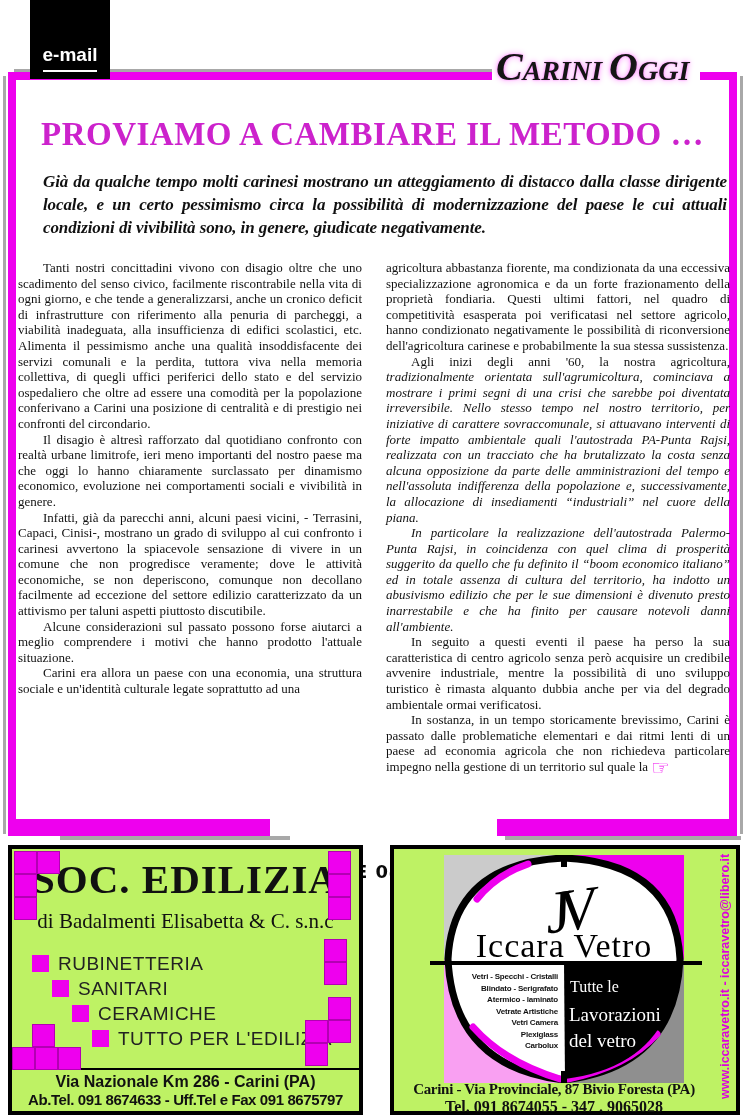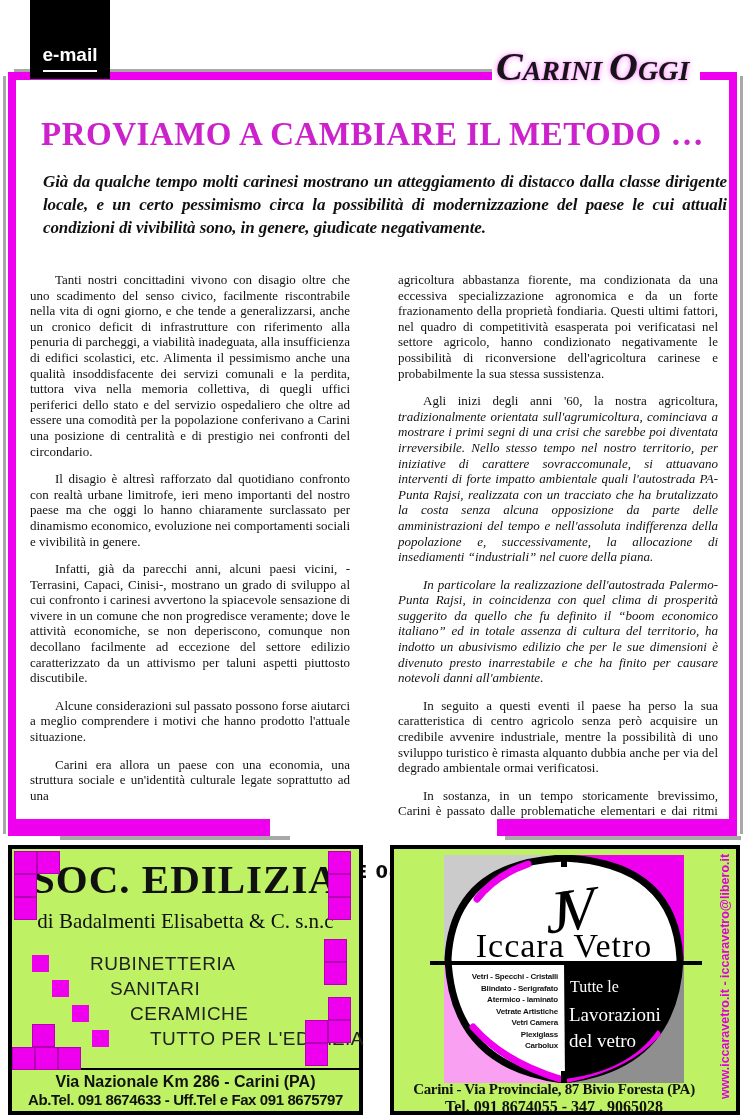--- a/index.html
+++ b/index.html
@@ -29,21 +29,21 @@
   .masthead .rest{font-size:28px;line-height:48px;}
   .masthead .gap{display:inline-block;width:7px;}
 
   
   .title{left:30px;top:116px;width:685px;text-align:center;font-weight:bold;font-size:33px;
          color:var(--title-magenta,#c2c);letter-spacing:.5px;}
   .intro{left:33px;top:170px;width:684px;font-weight:bold;font-style:italic;font-size:17px;
          line-height:23px;text-align:justify;letter-spacing:-.1px;margin-left:10px;}
   .cols{left:18px;top:260px;width:712px;height:560px;display:flex;gap:24px;overflow:hidden;}
   .col{width:344px;font-size:13px;line-height:15.6px;text-align:justify;}
-  .col p{margin:12px;text-indent:25px;}
+  .col p{margin:0;text-indent:25px;}
   .col p.noindent{text-indent:0;}
   .col p.ital,.col i{font-style:italic;}
   .hand{color:var(--magenta,#e0e);font-family:"DejaVu Sans",sans-serif;font-size:21px;
         line-height:0;vertical-align:-4px;padding-left:3px;}
 
   
   .bar{top:819px;height:17px;background:var(--magenta,#e0e);}
   .bar-left{left:8px;width:262px;}
   .bar-right{left:497px;width:240px;}
   .bar-sh-left{left:60px;top:836px;width:230px;height:4px;}
@@ -58,21 +58,21 @@
   .ad-right{left:390px;width:342px;}
 
   
   .ed-title{left:0;top:6px;width:100%;text-align:center;font-weight:bold;font-size:41px;
             letter-spacing:1px;white-space:nowrap;}
   .ed-sub{left:0;top:60px;width:100%;text-align:center;font-size:21px;white-space:nowrap;}
   .ed-list{left:20px;top:104px;}
   .ed-row{height:25px;white-space:nowrap;}
   .ed-row .sq{display:inline-block;width:17px;height:17px;background:var(--magenta,#e0e);
               margin-right:9px;vertical-align:-2px;}
-  .ed-row .lbl{font-family:"Liberation Sans",sans-serif;font-size:19px;letter-spacing:.5px;color:#222;margin-left:32px;}
+  .ed-row .lbl{font-family:"Liberation Sans",sans-serif;font-size:19px;letter-spacing:.5px;color:#222;}
   .ed-row.i1{padding-left:20px;} .ed-row.i2{padding-left:40px;} .ed-row.i3{padding-left:60px;}
   .ed-div{left:0;top:219px;width:100%;height:2px;background:#000;}
   .ed-addr{left:0;top:224px;width:100%;text-align:center;font-family:"Liberation Sans",sans-serif;
            font-weight:bold;font-size:16px;white-space:nowrap;}
   .ed-tel{left:0;top:242px;width:100%;text-align:center;font-family:"Liberation Sans",sans-serif;
           font-weight:bold;font-size:15px;letter-spacing:-.4px;white-space:nowrap;}
   .cell{position:absolute;width:23px;height:23px;background:var(--magenta,#e0e);box-sizing:border-box;
         border:1px solid rgba(0,0,0,.25);}
 
   

